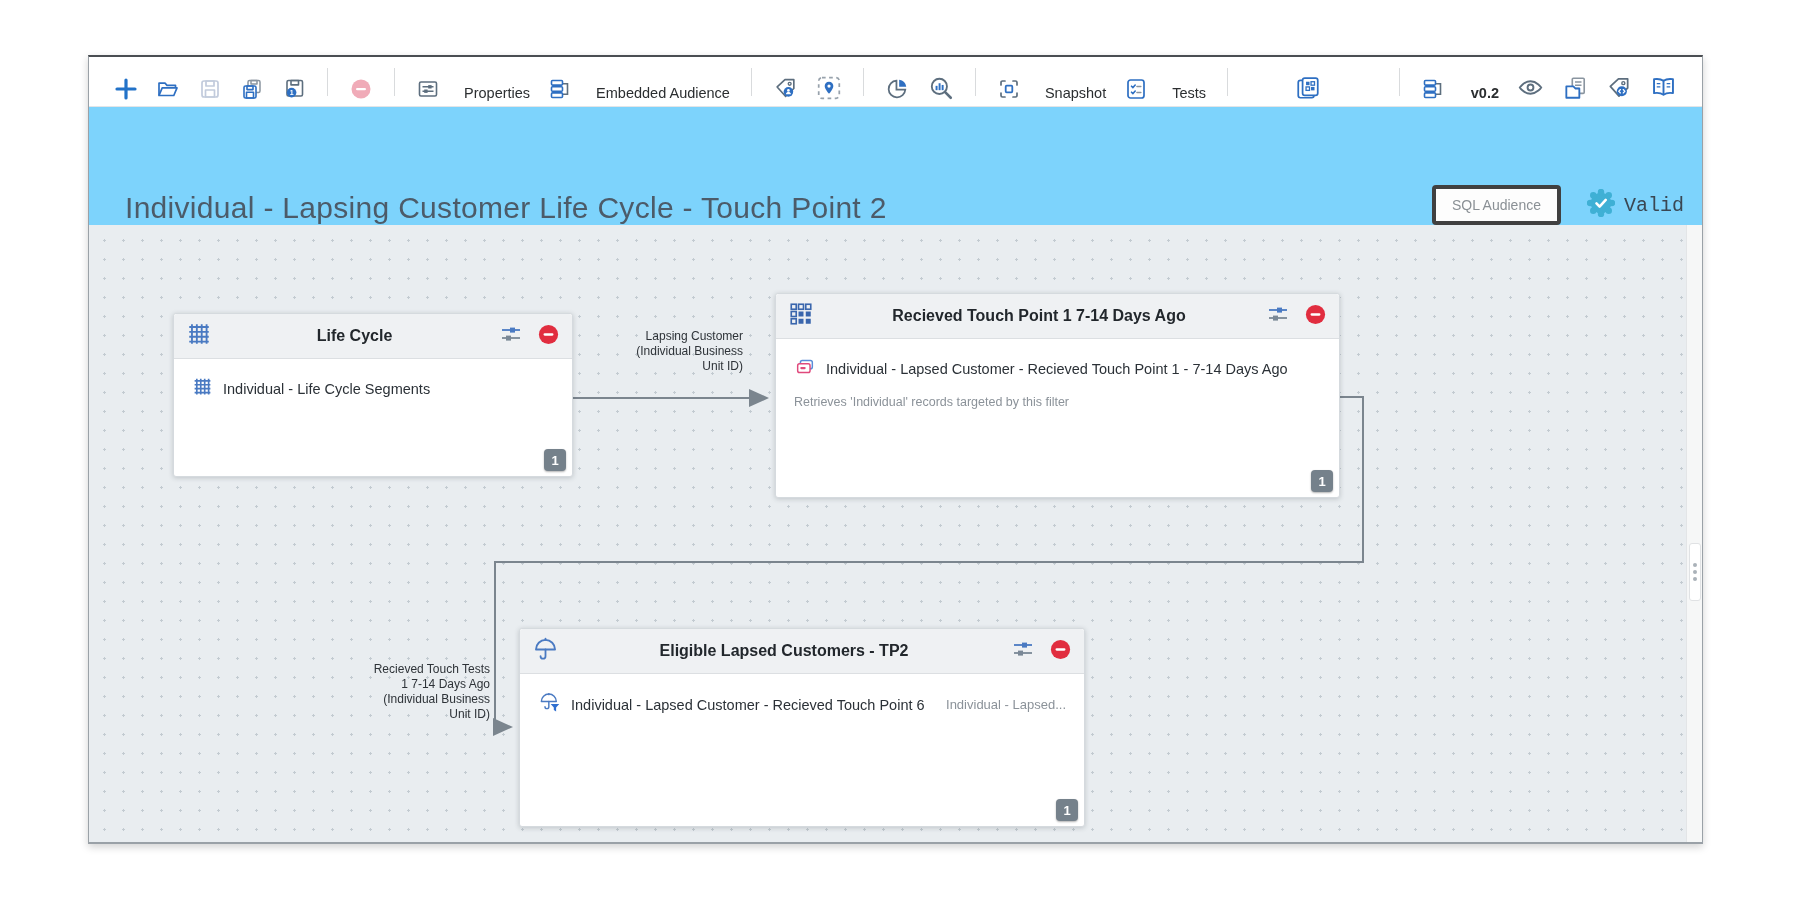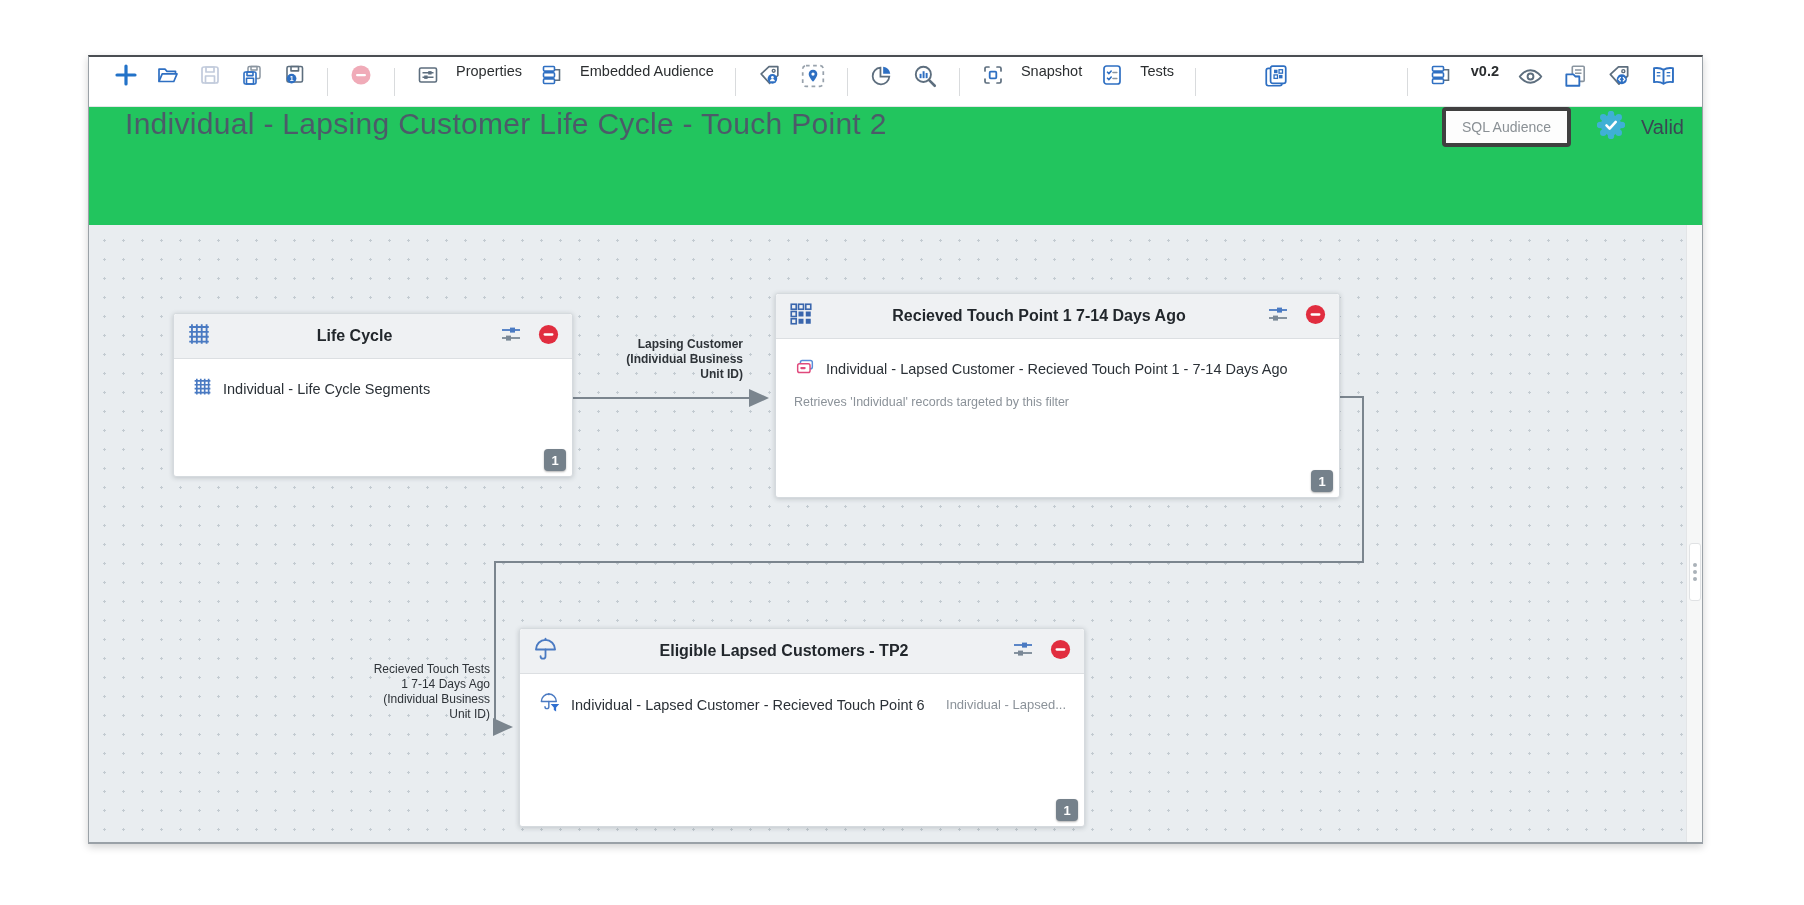--- a/index.html
+++ b/index.html
@@ -8,34 +8,34 @@
 
   .window{position:absolute;left:88px;top:55px;width:1615px;height:789px;background:#fff;
     border:1px solid #9aa1a7;border-top:2px solid #4a4e52;border-bottom:2px solid #9aa1a7;
     box-shadow:0 3px 8px rgba(0,0,0,0.18);}
 
   
   .toolbar{height:50px;display:flex;align-items:center;padding:0 16px;background:#fff;
     border-bottom:1px solid #e3e5e7;}
   .tb-group{display:flex;align-items:center;}
   .tb-sep{width:1px;height:28px;background:#d9dbdd;margin:0 12px;}
-  .tb-btn{display:flex;align-items:flex-start;gap:16px;padding:0 9px;height:38px;cursor:pointer;
+  .tb-btn{display:flex;align-items:flex-end;gap:24px;padding:0 9px;height:38px;cursor:pointer;
     border-radius:3px;background:transparent;border:none;}
   .tb-btn span.lbl{font-size:14.5px;color:#2b2e30;white-space:nowrap;}
   .tb-btn svg{display:block;}
   .tb-right{margin-left:auto;display:flex;align-items:center;}
   .ver{font-size:14.5px;font-weight:bold;color:#2b2e30;margin-left:2px;}
 
   
-  .titlebar{height:118px;display:flex;align-items:flex-start;background:#22c55e;padding:0 18px 0 36px;}
+  .titlebar{height:118px;display:flex;align-items:flex-end;background:#7dd3fc;padding:0 18px 0 36px;}
   .page-title{font-size:30px;color:#4c5b69;letter-spacing:.3px;}
   .title-right{margin-left:auto;display:flex;align-items:center;gap:26px;}
   .sql-btn{background:#fdfdfd;border:4px solid #404040;border-radius:4px;padding:8px 16px;
     font-size:14px;color:#8a9095;cursor:pointer;font-family:inherit;}
-  .valid{display:flex;align-items:center;gap:16px;}
+  .valid{display:flex;align-items:center;gap:9px;font-family:Liberation Mono, monospace;}
   .valid-text{font-size:20px;color:#3a4753;}
 
   
   .canvas{position:relative;height:617px;background:#e9edf0;overflow:hidden;
     background-image:radial-gradient(#c3cbd1 1.1px, rgba(0,0,0,0) 1.3px);
     background-size:19px 19px;background-position:6px 6px;}
   .wires{position:absolute;left:0;top:0;width:100%;height:100%;pointer-events:none;}
 
   .conn-label{position:absolute;text-align:right;font-size:12px;line-height:15px;color:#2e3338;}
 
@@ -341,21 +341,21 @@
     <svg class="wires" width="1613" height="617" viewBox="0 0 1613 617">
       <defs>
         <marker id="arrow" markerWidth="10" markerHeight="9" refX="8" refY="4.5" orient="auto">
           <path d="M0 0L10 4.5L0 9z" fill="#7b858e"></path>
         </marker>
       </defs>
       <line x1="484" y1="173" x2="676" y2="173" stroke="#7b858e" stroke-width="2" marker-end="url(#arrow)"></line>
       <polyline points="1251,172 1274,172 1274,337 406,337 406,502 420,502" fill="none" stroke="#7b858e" stroke-width="2" marker-end="url(#arrow)"></polyline>
     </svg>
 
-    <div class="conn-label" style="left:494px;top:112px;width:160px;font-weight:bold;">
+    <div class="conn-label" style="left:494px;top:104px;width:160px;">
       <div>Lapsing Customer</div>
       <div>(Individual Business</div>
       <div>Unit ID)</div>
     </div>
 
     <div class="conn-label" style="left:241px;top:437px;width:160px;">
       <div>Recieved Touch Tests</div>
       <div>1 7-14 Days Ago</div>
       <div>(Individual Business</div>
       <div>Unit ID)</div>

